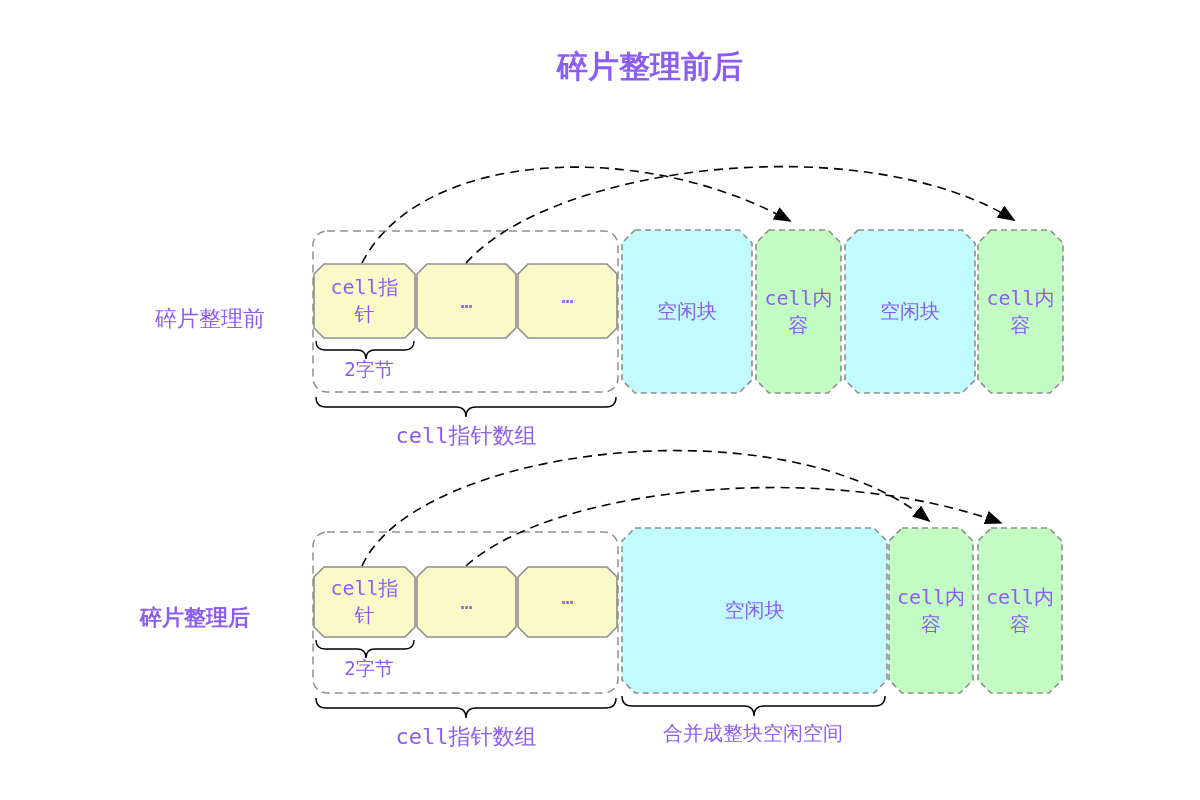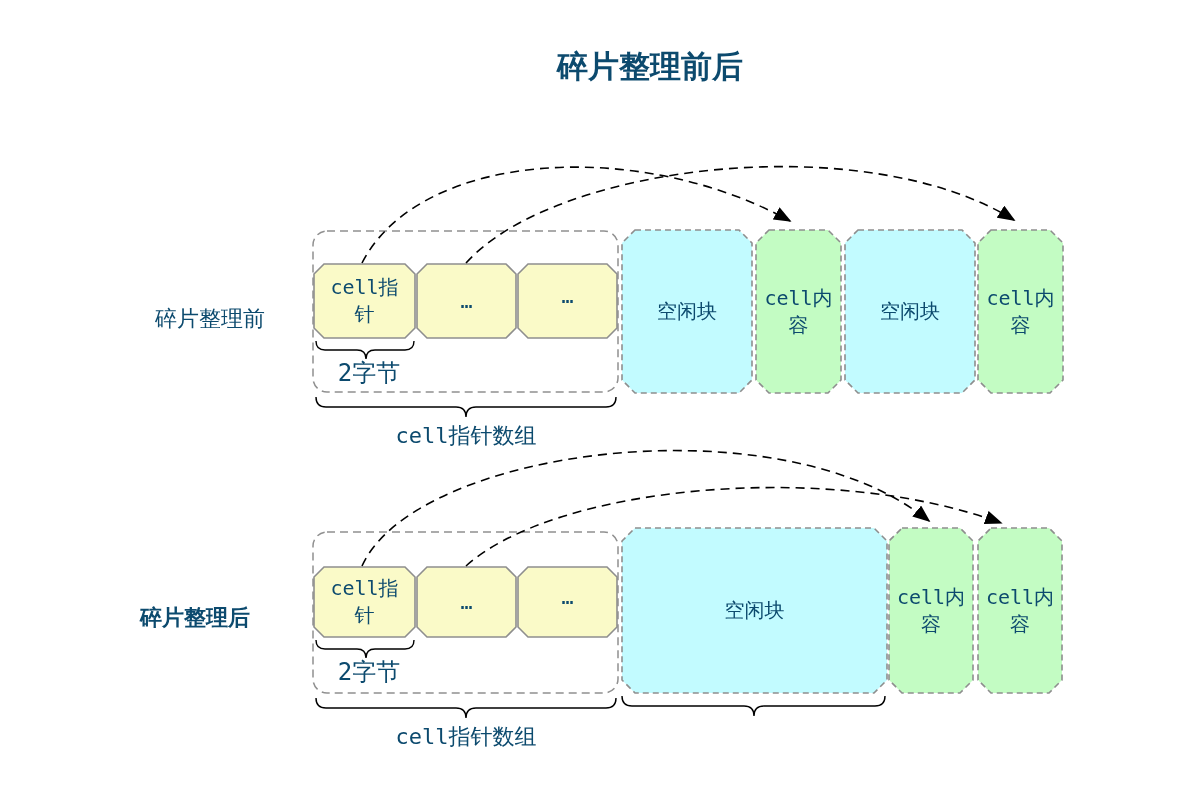--- a/index.html
+++ b/index.html
@@ -1,29 +1,29 @@
 <!DOCTYPE html>
 <html lang="zh"><head>
 <meta charset="utf-8">
 <style>
   html,body{margin:0;padding:0;background:#ffffff;}
   #stage{position:relative;width:1200px;height:800px;background:#ffffff;overflow:hidden;
-         font-family:"DejaVu Sans","Liberation Sans",sans-serif;color:#0c4a6e;}
+         font-family:"DejaVu Sans","Liberation Sans",sans-serif;color:#8b5cf6;}
   #diagram-svg{position:absolute;left:0;top:0;width:1200px;height:800px;}
   .title{position:absolute;left:650px;top:46px;transform:translateX(-50%);
          font-size:31px;font-weight:700;white-space:nowrap;}
   .row-label{position:absolute;font-size:22px;font-weight:500;white-space:nowrap;}
   .box-label{position:absolute;display:flex;flex-direction:column;justify-content:center;
              align-items:center;text-align:center;
              font-family:"DejaVu Sans Mono","Liberation Mono",monospace;
              font-size:20px;line-height:27px;}
   .box-label span{display:block;}
   .brace-label{position:absolute;transform:translateX(-50%);white-space:nowrap;
                font-family:"DejaVu Sans Mono","Liberation Mono",monospace;}
-  .byte-label{font-size:24px;}
+  .byte-label{font-size:19px;}
   .array-label{font-size:22px;}
   .merged-label{font-size:20px;}
   .cell-box{stroke:#8e8e8e;stroke-width:1.6;}
   .block-box{stroke:#8e8e8e;stroke-width:1.6;stroke-dasharray:6 4;}
   .container-box{fill:none;stroke:#909090;stroke-width:1.5;stroke-dasharray:8 5;}
   .arc{fill:none;stroke:#000;stroke-width:1.6;stroke-dasharray:9 6;}
   .brace{fill:none;stroke:#000;stroke-width:1.4;}
 </style>
 </head>
 <body>
@@ -125,14 +125,15 @@
     <span>cell内</span>
     <span>容</span>
   </div>
   <div class="box-label" style="left:978px;top:528px;width:84px;height:165px;">
     <span>cell内</span>
     <span>容</span>
   </div>
 
   <div class="brace-label byte-label" style="left:369px;top:656px;">2字节</div>
   <div class="brace-label array-label" style="left:466px;top:722px;">cell指针数组</div>
+  <div class="brace-label merged-label" style="left:753px;top:720px;">合并成整块空闲空间</div>
 
 </div>
 
 </body></html>

